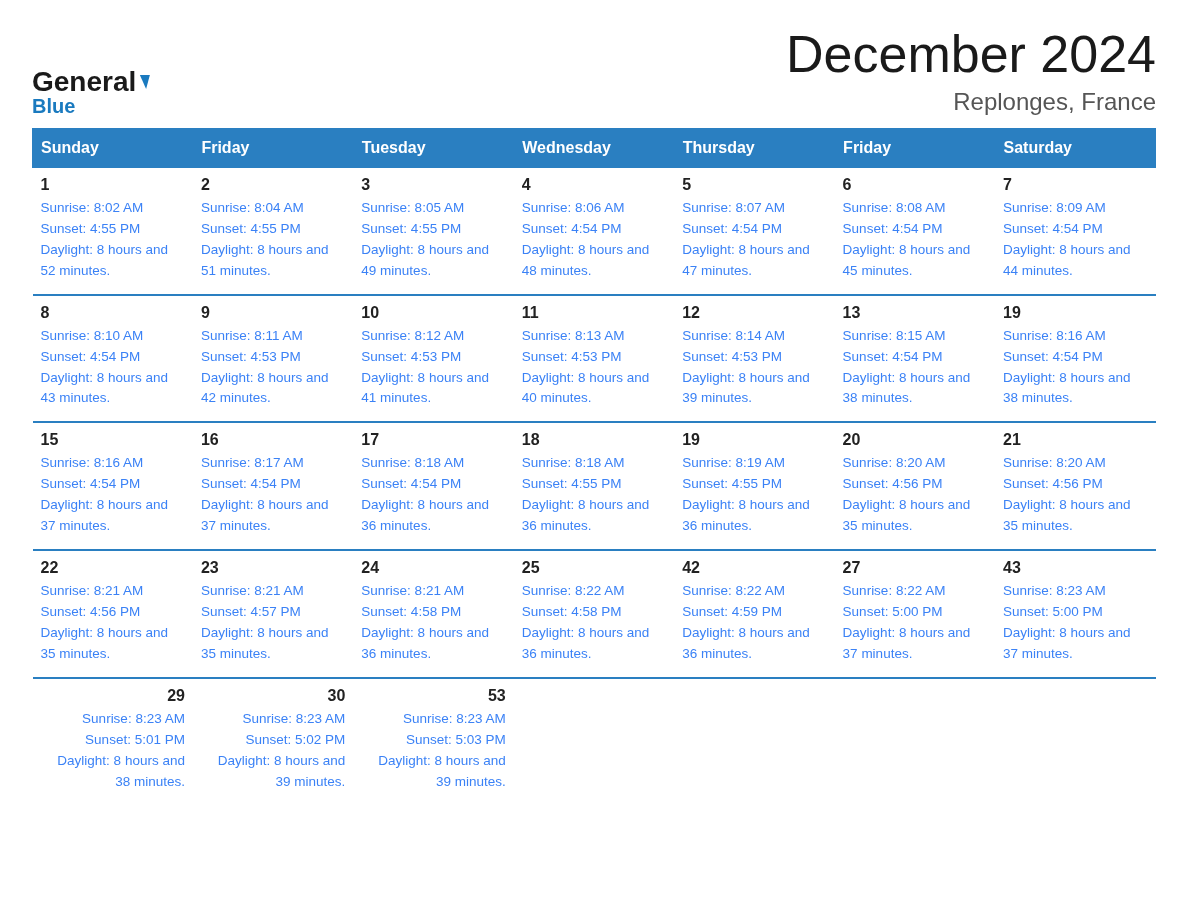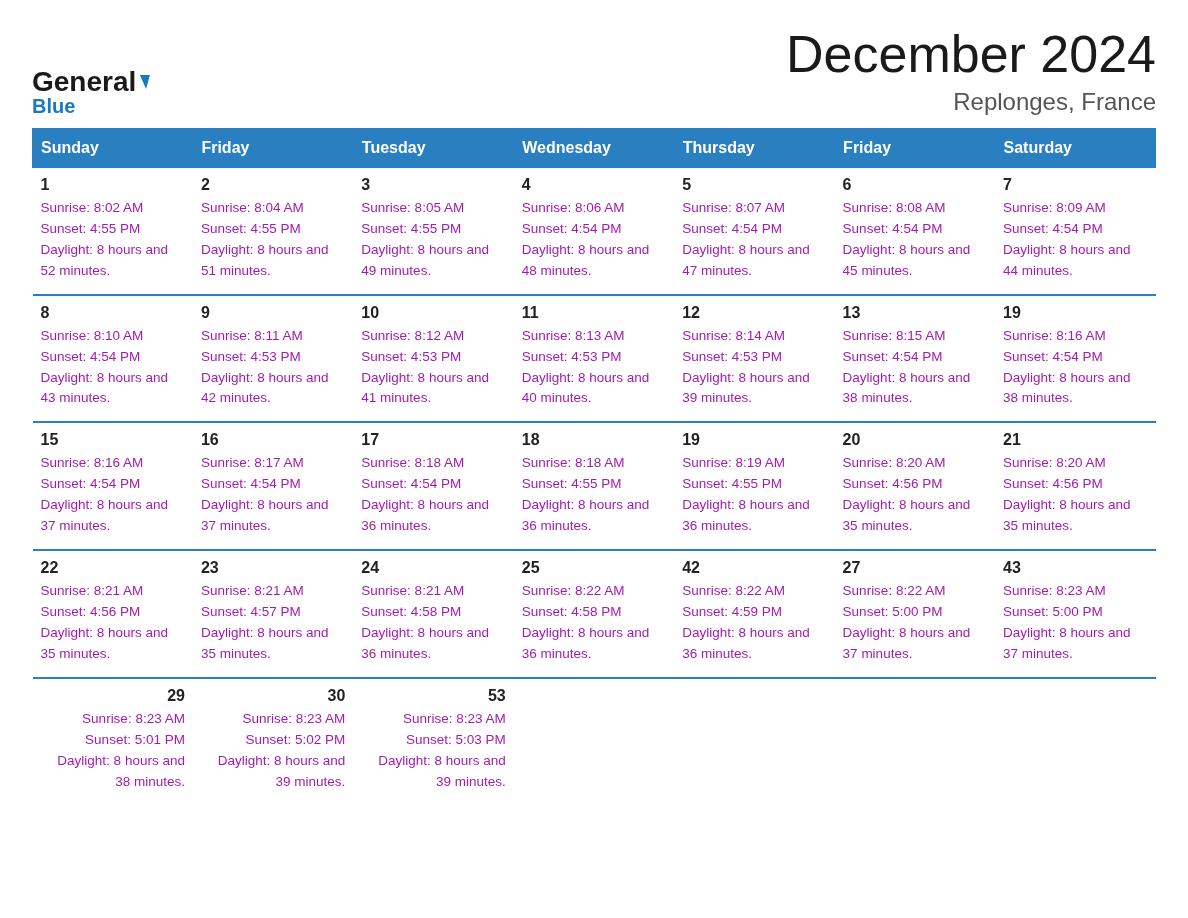--- a/index.html
+++ b/index.html
@@ -87,21 +87,21 @@
       min-height: 100px;
     }
     .calendar-table tbody tr td .day-num {
       font-size: 16px;
       font-weight: bold;
       display: block;
       margin-bottom: 4px;
     }
     .calendar-table tbody tr td .day-info {
       line-height: 1.55;
-      color: #a21caf;
+      color: #3b82f6;
     }
     .calendar-table tbody tr:last-child td {
       border-bottom: none;
       text-align: right;
     }
     .empty-cell {
       background: #fff;
     }
   </style>
 </head>

